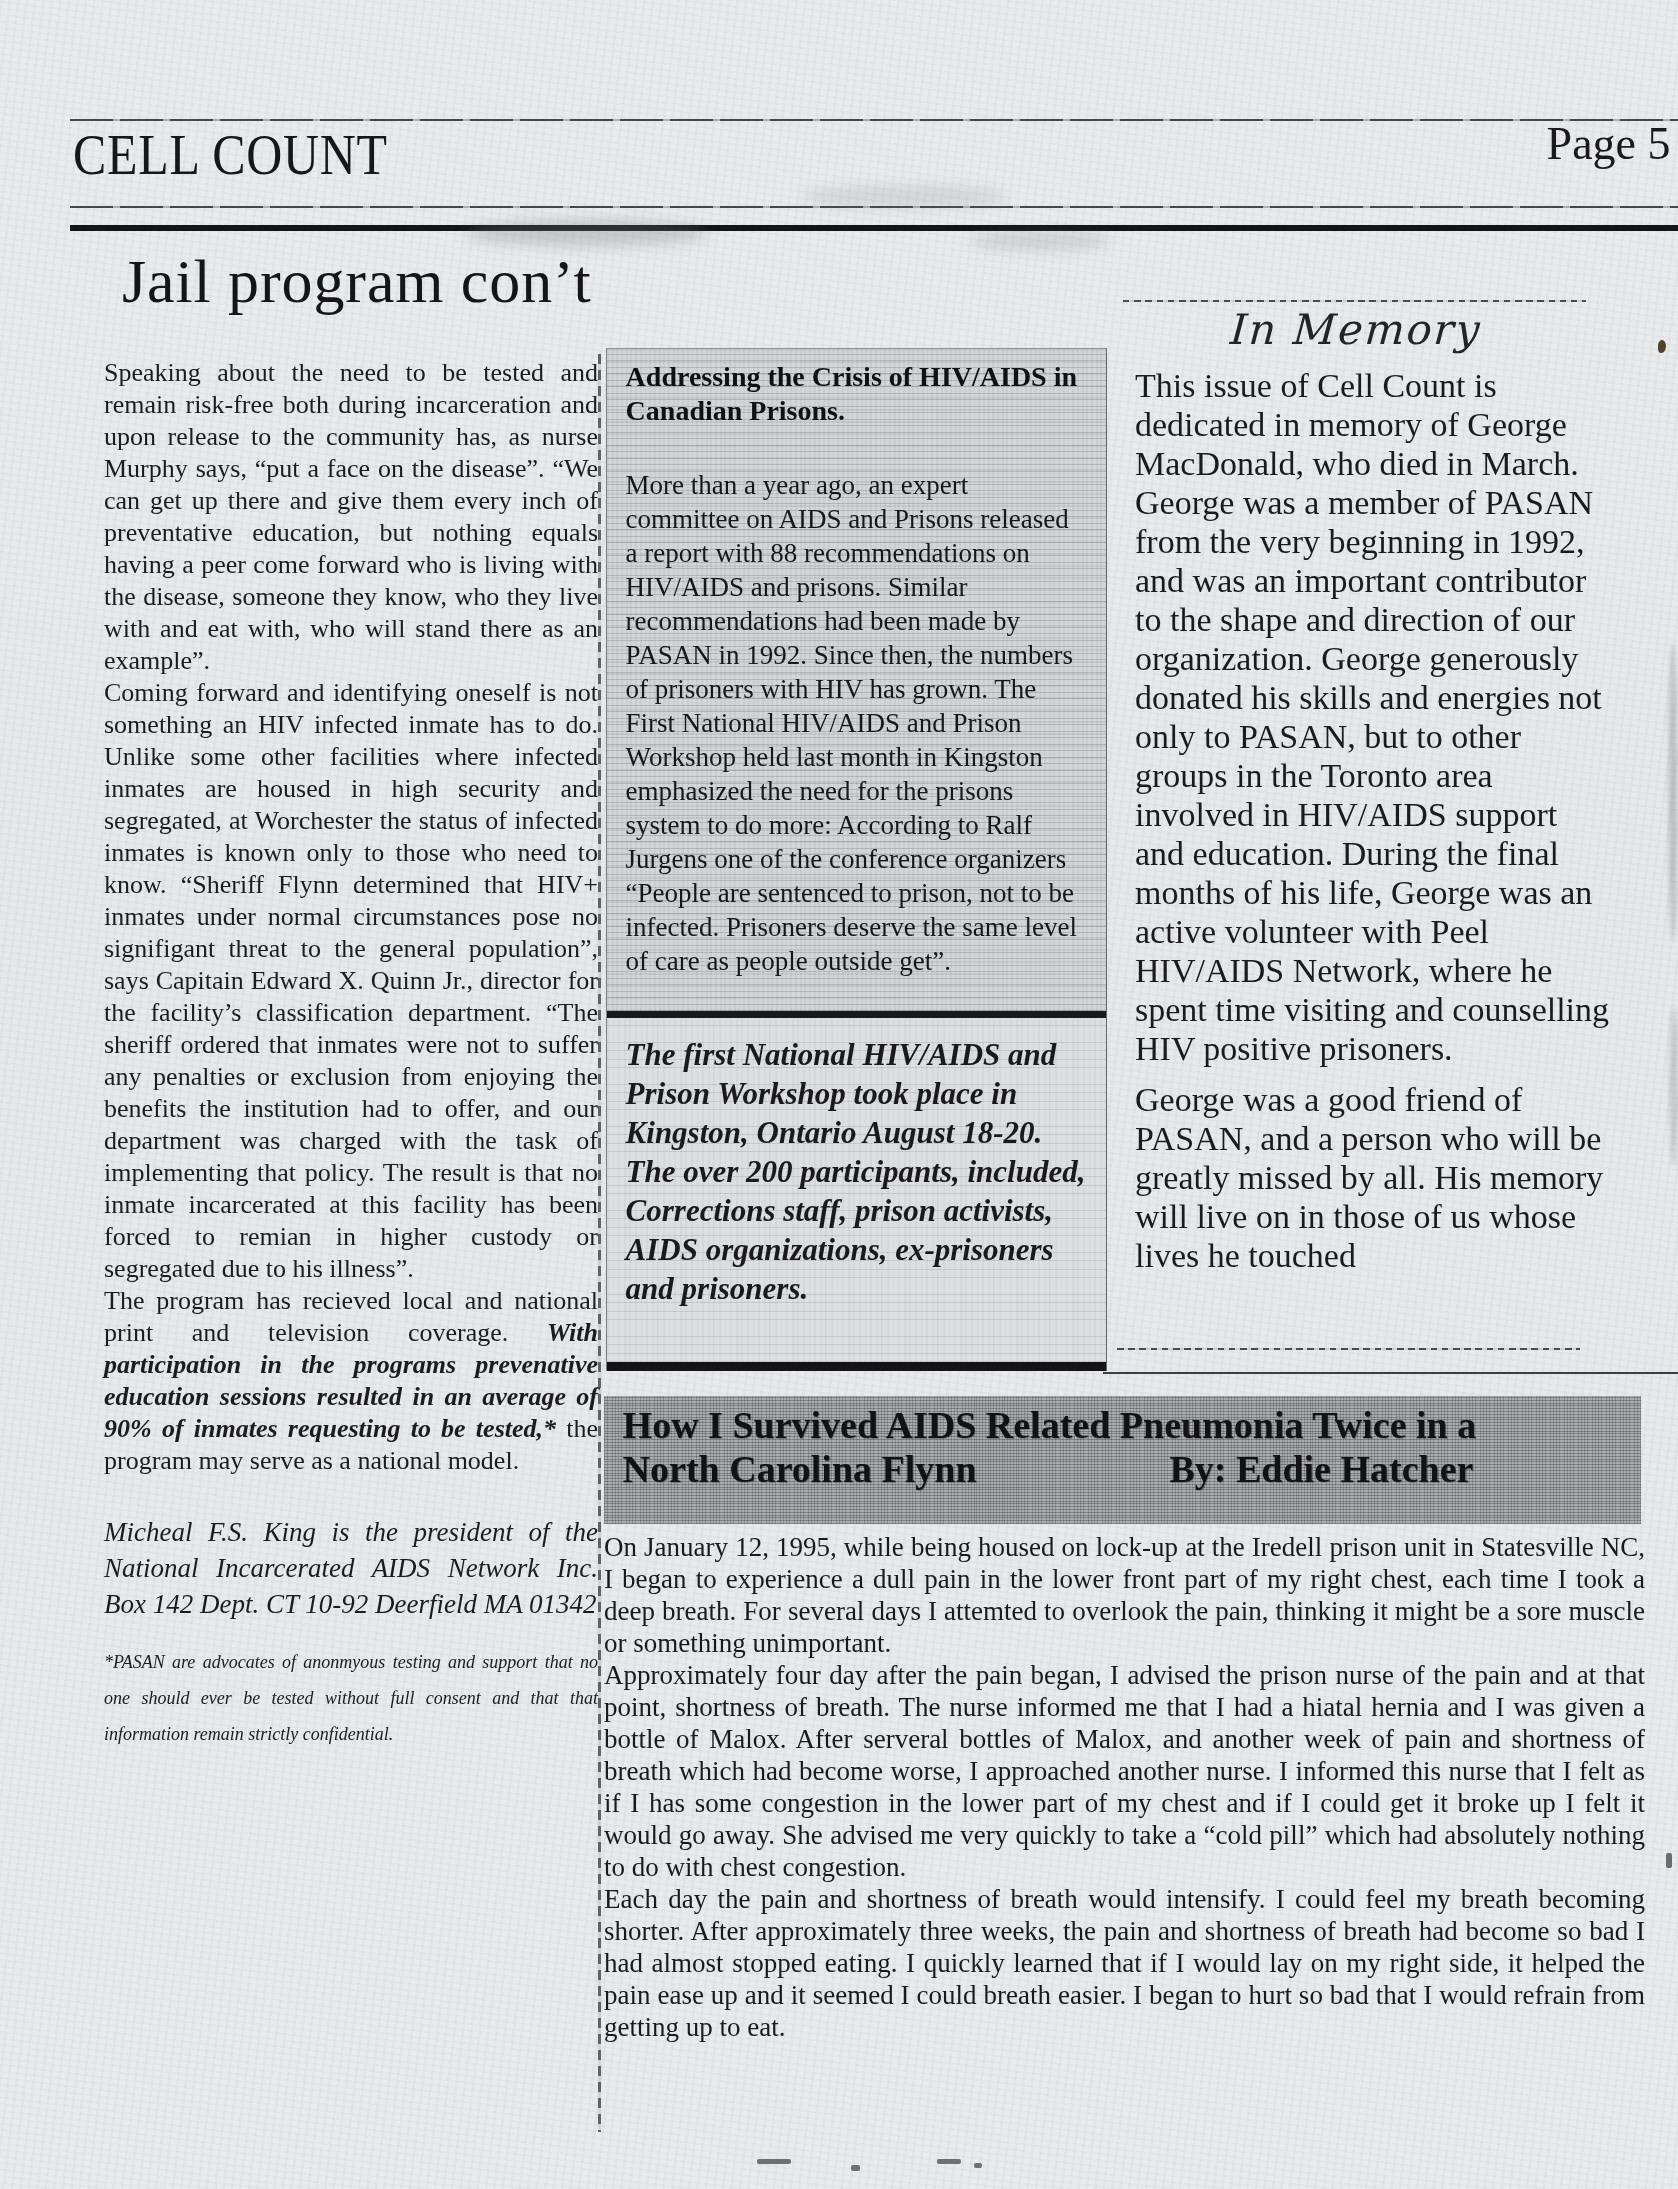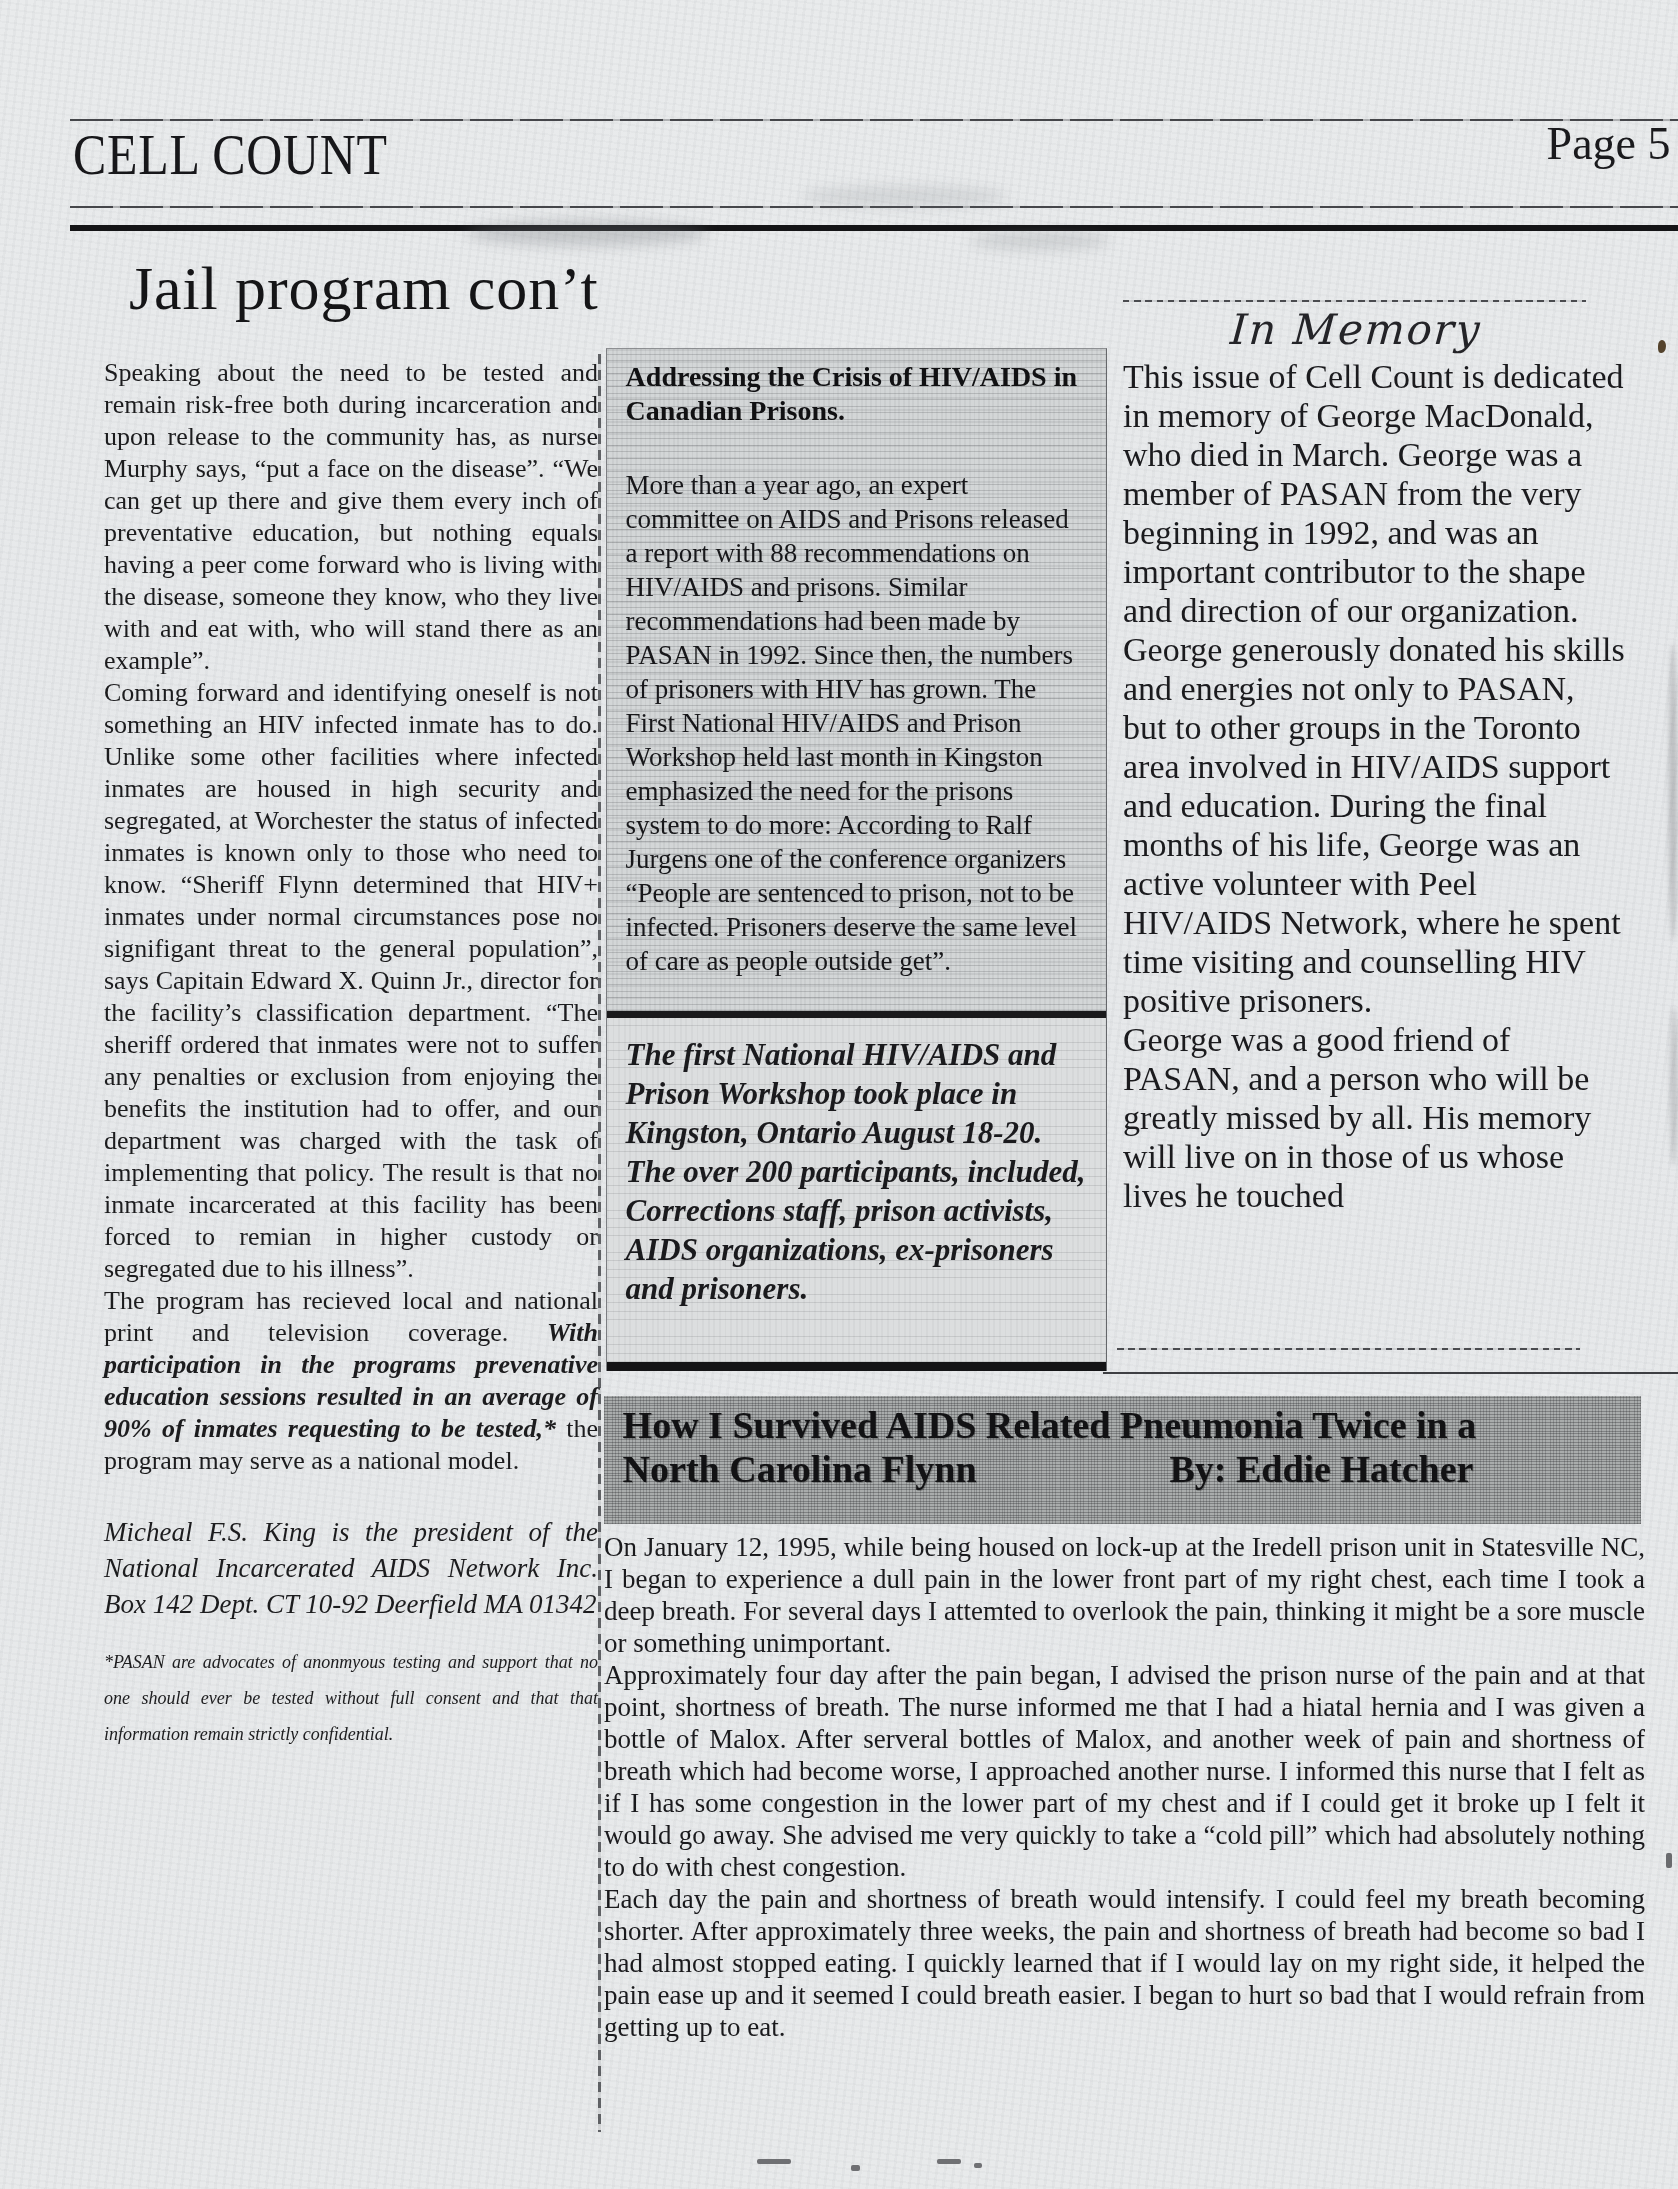--- a/index.html
+++ b/index.html
@@ -16,21 +16,21 @@
       repeating-linear-gradient(7deg, rgba(95,100,106,.035) 0 1.9px, transparent 1.9px 6.5px);
   }
   .hrule{position:absolute;height:1.9px;
     background:repeating-linear-gradient(90deg,#45464a 0 43px, rgba(69,70,74,.35) 43px 50px);}
   .rule-top{left:70px;right:0;top:119px;}
   .rule-mid{left:70px;right:0;top:206px;}
   .rule-thick{position:absolute;left:70px;right:0;top:225px;height:5.6px;background:#141416;}
   .masthead{position:absolute;left:73px;top:121px;font-size:58px;letter-spacing:0.9px;
     transform:scaleX(.86);transform-origin:left top;color:#17171a;white-space:nowrap;}
   .pagenum{position:absolute;right:7.5px;top:117px;font-size:46px;color:#1a1a1d;}
-  .headline{position:absolute;left:117px;top:241px;margin:12px;font-size:62px;font-weight:400;
+  .headline{position:absolute;left:117px;top:241px;margin:5px;font-size:62px;font-weight:400;
     letter-spacing:0.9px;color:#151517;white-space:nowrap;}
 
   
   .col-left{position:absolute;left:104px;top:357px;width:494px;
     font-size:26px;line-height:32px;text-align:justify;text-align-last:left;}
   .col-left p{margin:0;}
   .col-left .credit{margin-top:37px;font-style:italic;font-size:27px;line-height:36px;}
   .col-left .footnote{margin-top:22px;font-style:italic;font-size:18px;line-height:36px;}
   .bi{font-weight:700;font-style:italic;}
 
@@ -61,21 +61,21 @@
   
   .memory{position:absolute;left:1123px;top:300px;width:503px;}
   .memory-rule{height:1.9px;width:463px;
     background:repeating-linear-gradient(90deg,#4a4b4f 0 6.5px, rgba(74,75,79,.15) 6.5px 11.2px);}
   .memory-rule.top{margin-bottom:3.7px;}
   .memory-rule.bottom{position:absolute;left:1117px;top:1348px;}
   .memory-heading{width:466px;text-align:center;font-family:"DejaVu Serif","Liberation Serif",serif;
     font-style:italic;font-size:42px;line-height:48px;letter-spacing:1.9px;color:#242428;
     transform:skewX(-4deg);}
   .memory-body{font-size:34px;line-height:39px;color:#1b1b1e;margin-top:3.7px;}
-  .memory-body p{margin:0;}
+  .memory-body p{margin:12px;}
 
   .rule-prebanner{position:absolute;left:1103px;top:1372px;width:575px;height:1.9px;background:#3d3e42;}
 
   
   .banner{position:absolute;left:604px;top:1396px;width:1037px;height:128px;box-sizing:border-box;
     padding:7.5px 18.6px 0 18.6px;
     background-color:#a9acac;
     background-image:
       repeating-linear-gradient(0deg, rgba(20,20,24,.28) 0 0.9px, transparent 0.9px 2.8px),
       repeating-linear-gradient(90deg, rgba(20,20,24,.20) 0 0.9px, transparent 0.9px 2.8px);}

